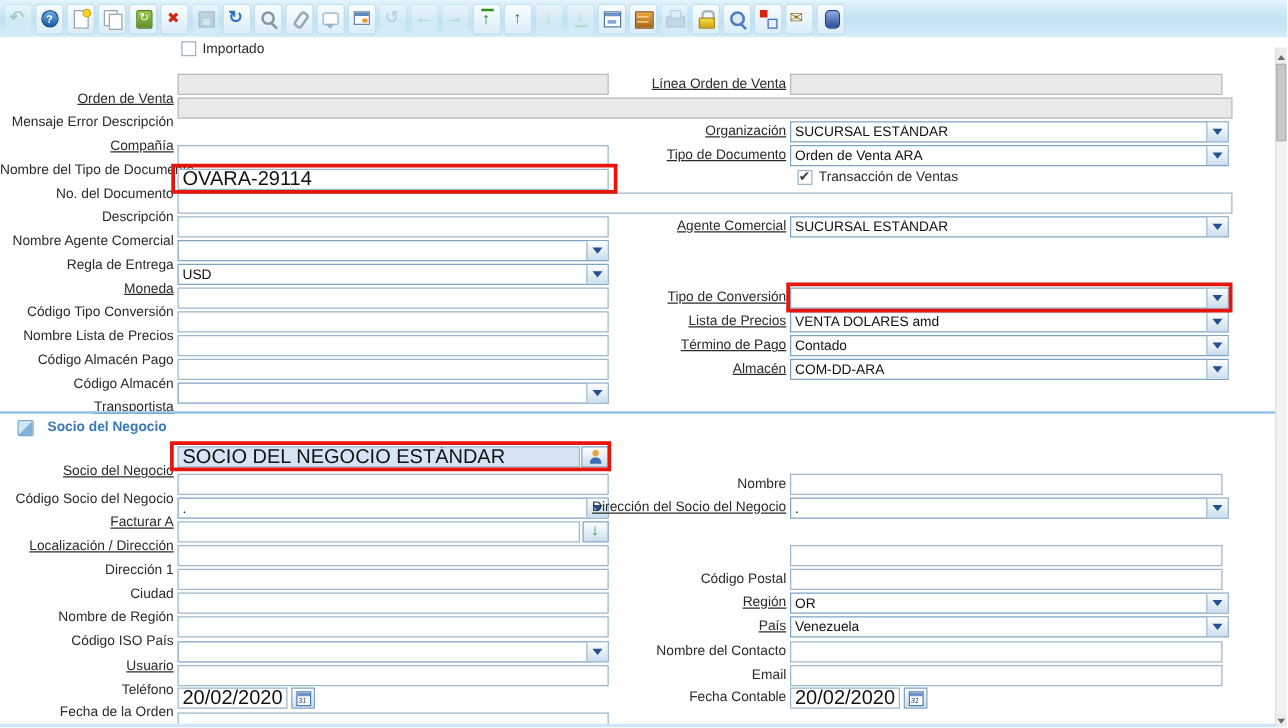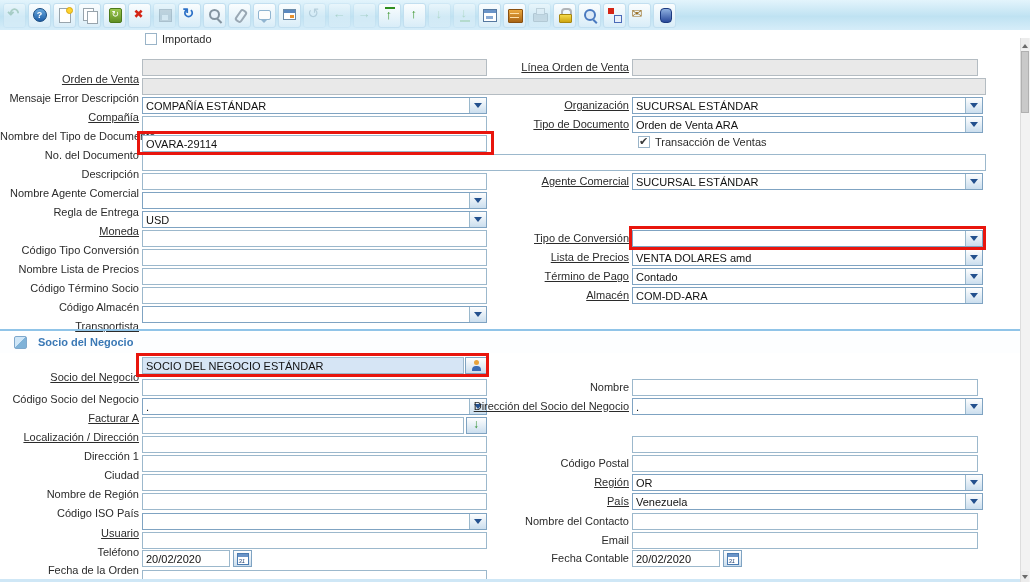--- a/index.html
+++ b/index.html
@@ -75,21 +75,21 @@
   .sb-thumb{position:absolute;left:0;top:13px;width:8px;height:62px;background:#c9c9c9;border:1px solid #b0b0b0;box-sizing:border-box;}
 
   
   .row{position:absolute;left:0;right:10px;height:18px;}
   .lbl{position:absolute;top:2px;font-size:11px;color:#2b2b2b;white-space:nowrap;}
   .lbl-l{left:0;width:139px;text-align:right;margin-top:12px;}
   .lbl-r{left:400px;width:229px;text-align:right;}
   .lbl-free{position:absolute;top:1px;font-size:11px;color:#2b2b2b;white-space:nowrap;}
   .link{text-decoration:underline;cursor:pointer;}
   .txt{position:absolute;top:0;height:17px;box-sizing:border-box;border:1px solid #9cb8cc;background:#fff;
-    font-family:"Liberation Sans",sans-serif;font-size:11px;color:#111;padding:0 3px;}
+    font-family:"Liberation Sans",sans-serif;font-size:16px;color:#111;padding:0 3px;}
   .txt.dis{background:#e9e9e9;border-color:#b4bcc2;}
   .f-l{left:142px;width:345px;}
   .f-r{left:632px;width:346px;}
   .f-full{left:142px;width:844px;}
   .combo{position:absolute;top:0;height:17px;box-sizing:border-box;border:1px solid #7fa3c2;background:#fff;
     display:flex;align-items:center;cursor:pointer;}
   .c-l{left:142px;width:345px;}
   .c-r{left:632px;width:351px;}
   .combo-text{flex:1;padding:0 3px;font-size:11px;color:#111;white-space:nowrap;overflow:hidden;}
   .combo-btn{width:16px;height:100%;flex:0 0 auto;background:linear-gradient(#fefefe,#cbdeee);
@@ -222,26 +222,20 @@
     <input class="txt f-r dis" disabled="" value="" style="">
   </div>
 
   <div class="row" style="top:78px">
     <span class="lbl lbl-l">Mensaje Error Descripción</span>
     <input class="txt f-full dis" disabled="" value="" style="">
   </div>
 
   <div class="row" style="top:97px">
     <span class="lbl lbl-l link">Compañía</span>
-    <div class="combo c-l">
-      <span class="combo-text">COMPAÑÍA ESTÁNDAR</span>
-      <span class="combo-btn">
-          <i class="tri"></i>
-        </span>
-    </div>
     <span class="lbl lbl-r link">Organización</span>
     <div class="combo c-r">
       <span class="combo-text">SUCURSAL ESTÁNDAR</span>
       <span class="combo-btn">
           <i class="tri"></i>
         </span>
     </div>
   </div>
 
   <div class="row" style="top:116px">
@@ -318,21 +312,21 @@
     <span class="lbl lbl-r link">Lista de Precios</span>
     <div class="combo c-r">
       <span class="combo-text">VENTA DOLARES amd</span>
       <span class="combo-btn">
           <i class="tri"></i>
         </span>
     </div>
   </div>
 
   <div class="row" style="top:268px">
-    <span class="lbl lbl-l">Código Término Socio</span>
+    <span class="lbl lbl-l">Código Almacén Pago</span>
     <input class="txt f-l" value="" style="">
     <span class="lbl lbl-r link">Término de Pago</span>
     <div class="combo c-r">
       <span class="combo-text">Contado</span>
       <span class="combo-btn">
           <i class="tri"></i>
         </span>
     </div>
   </div>
 

